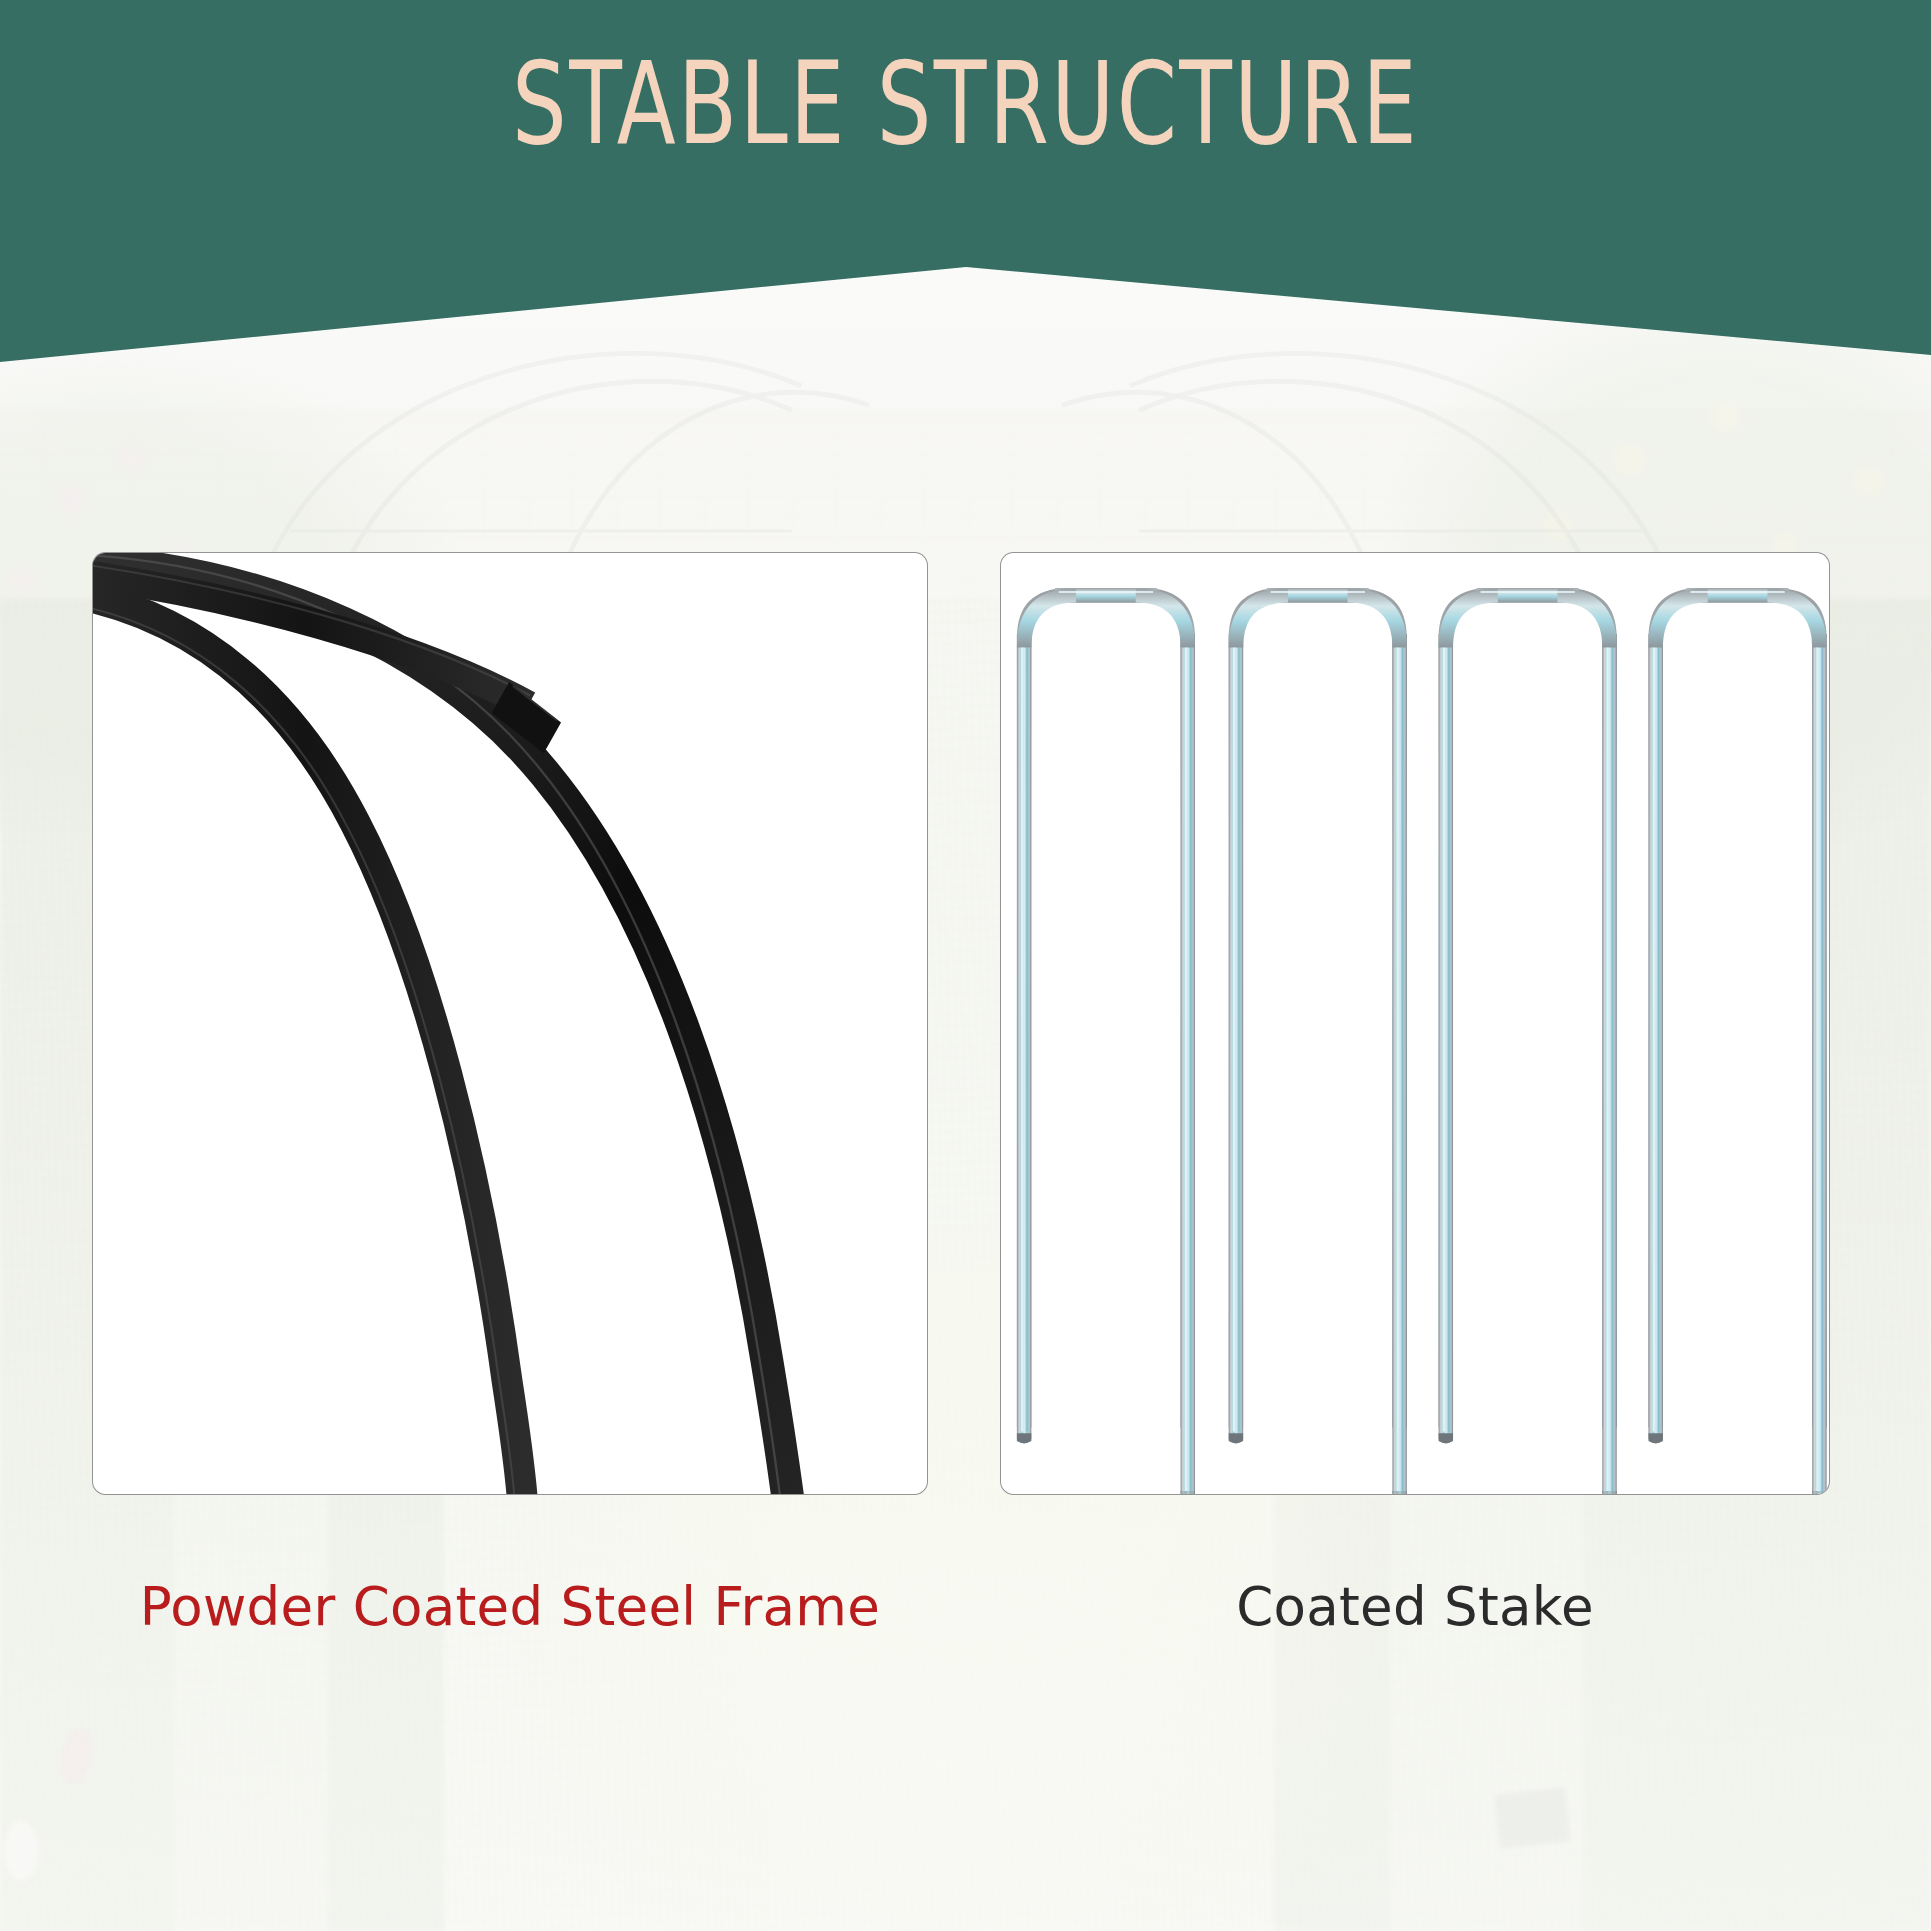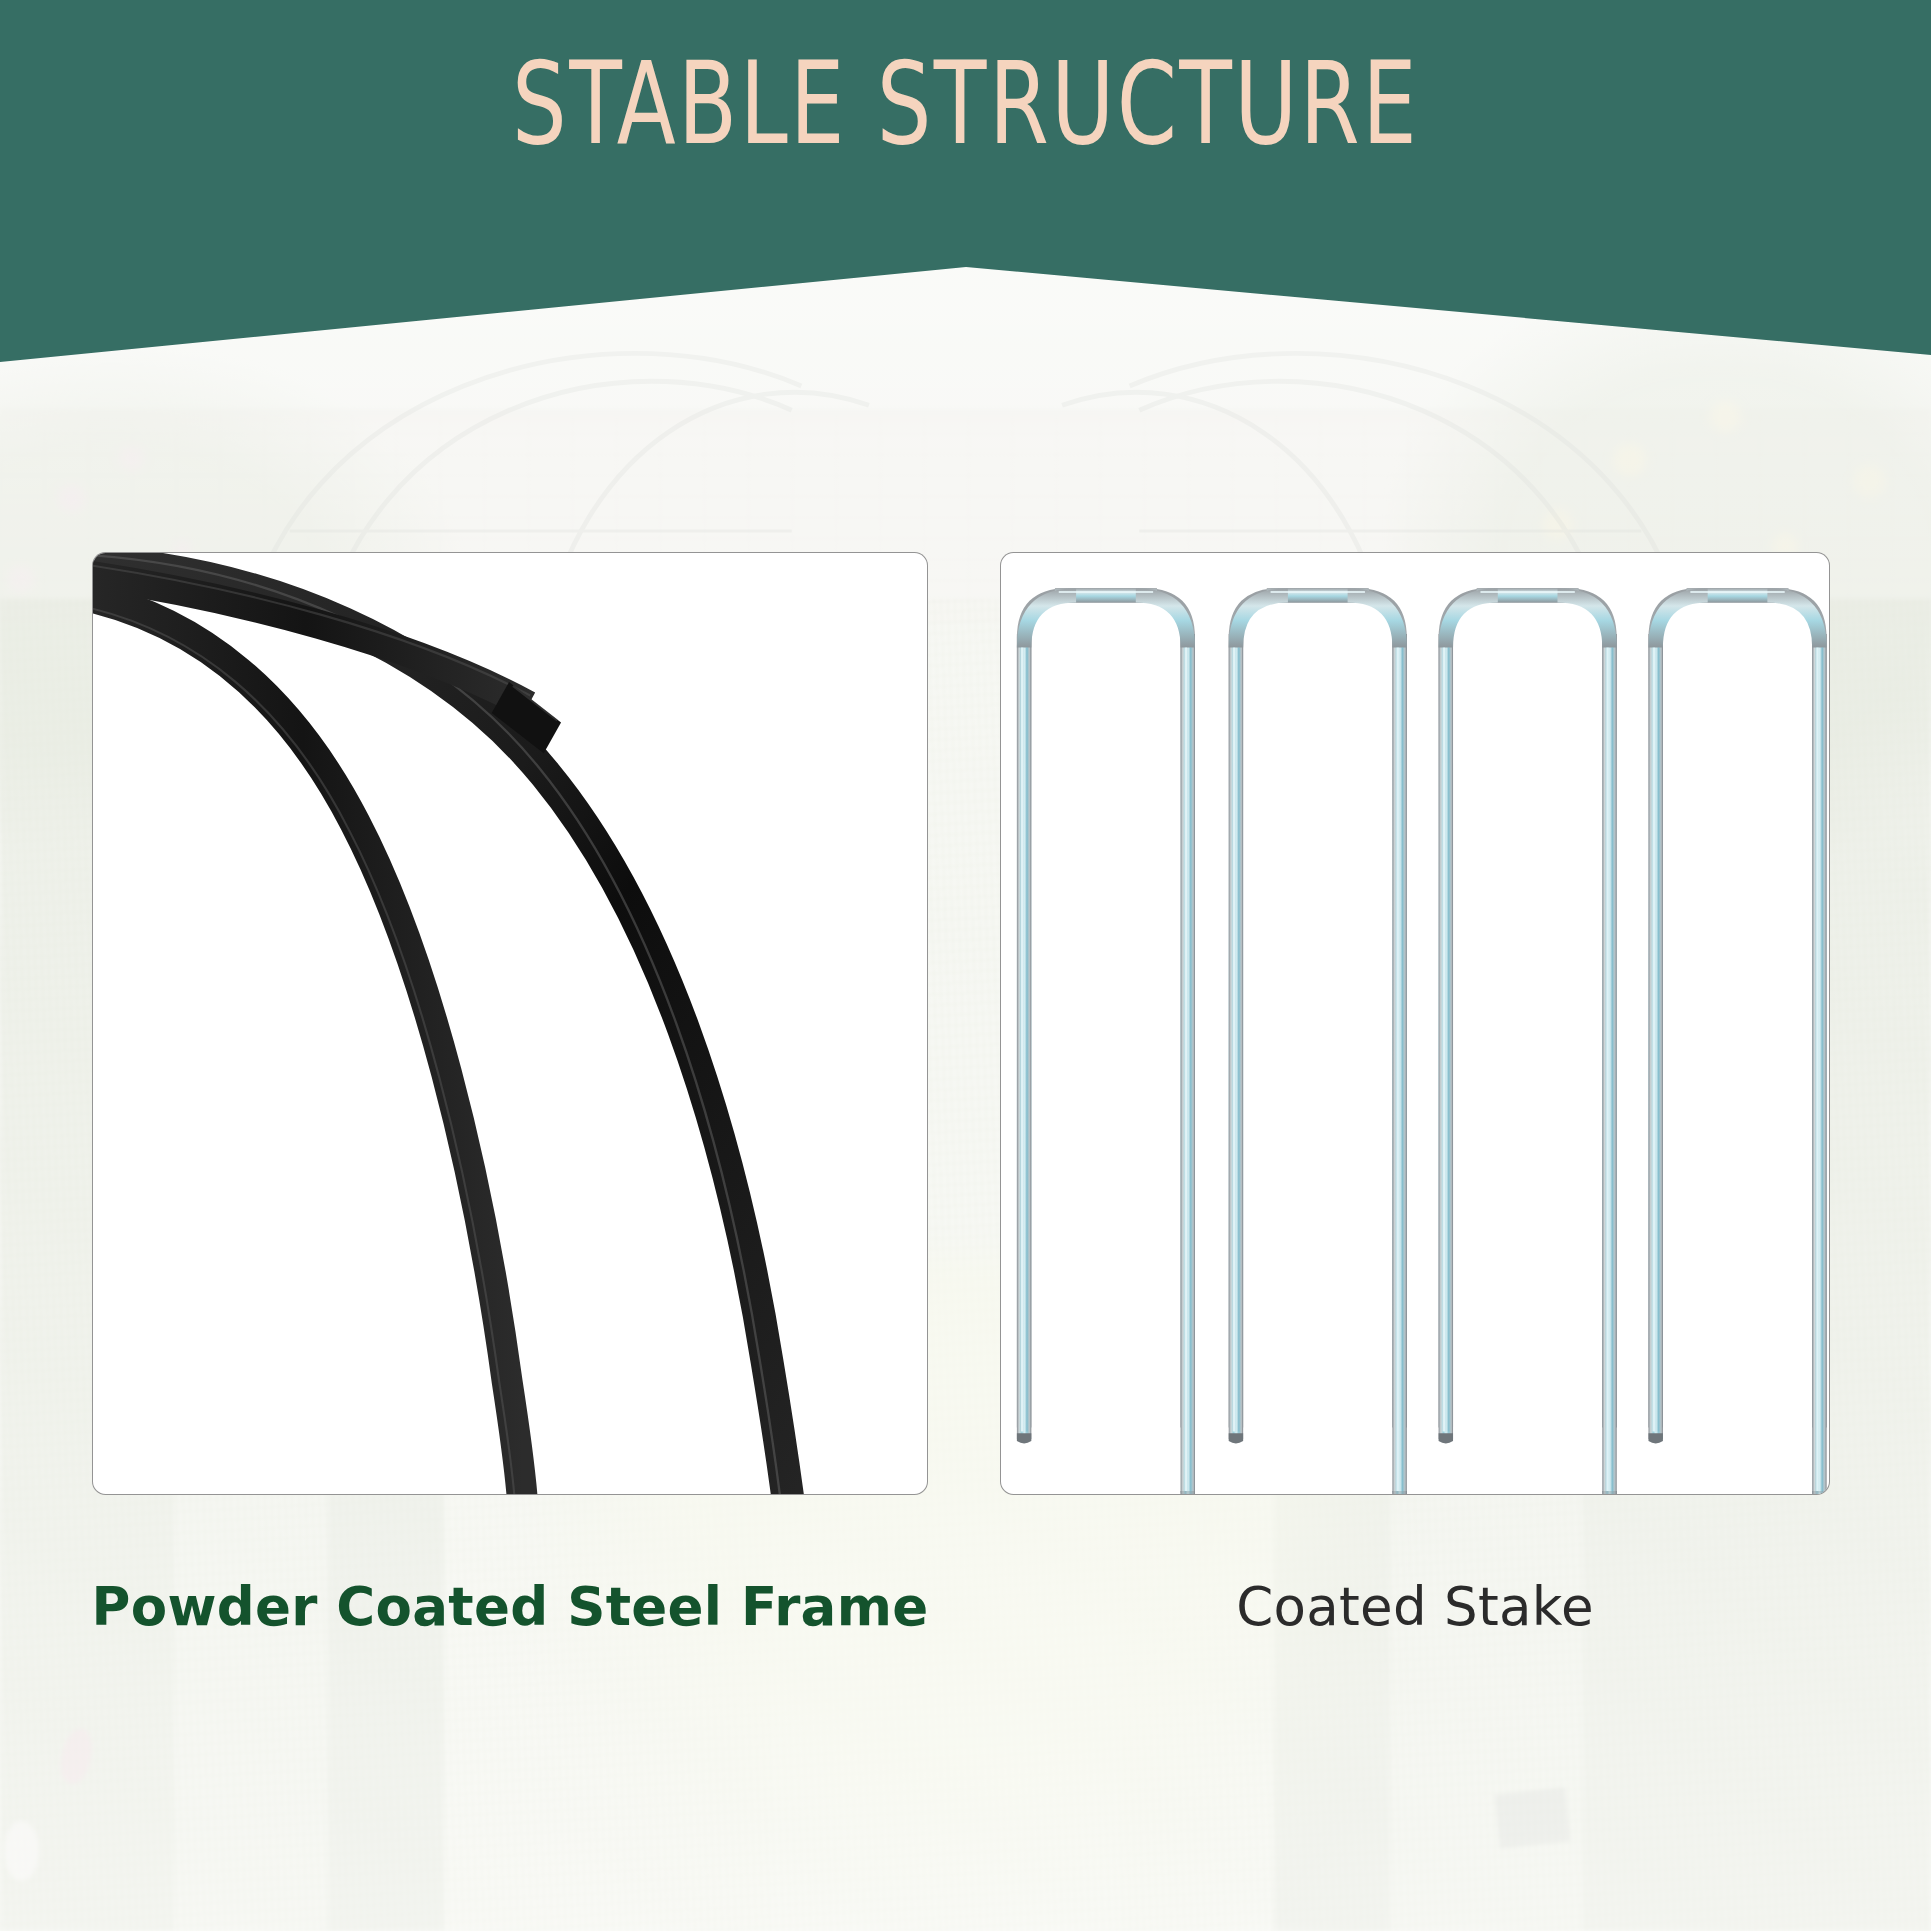--- a/index.html
+++ b/index.html
@@ -345,18 +345,18 @@
         </g>
       <g>
           <use href="#stake" x="458" y="28"></use>
         </g>
       <g>
           <use href="#stake" x="676" y="28"></use>
         </g>
     </svg>
   </div>
 
-  <div class="caption" id="caption-frame" style="color: #14532d; font-weight: bold;">Powder Coated Steel Frame</div>
+  <div class="caption" id="caption-frame" style="color: #b91c1c;">Powder Coated Steel Frame</div>
 
   <div class="caption" id="caption-stake" style="color: rgb(43, 43, 43);">Coated Stake</div>
 
 </div>
 
 
 </body></html>

